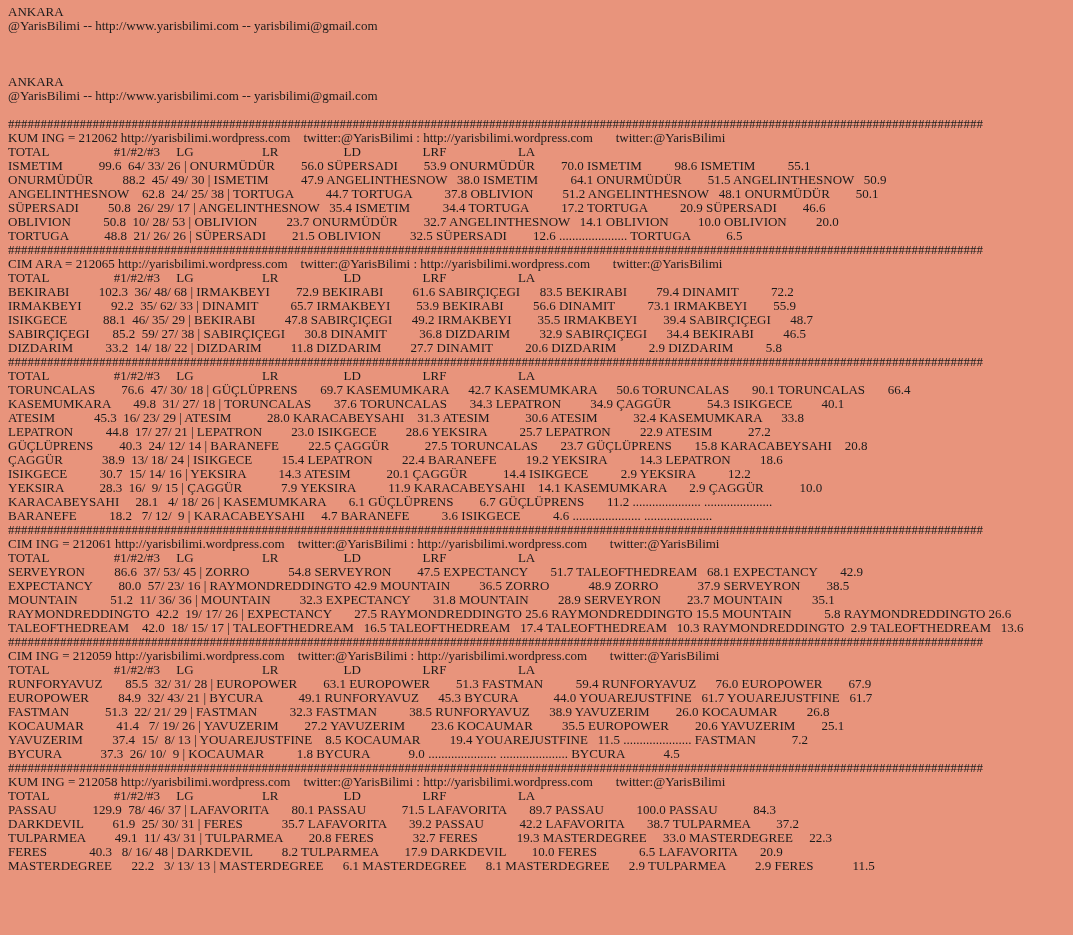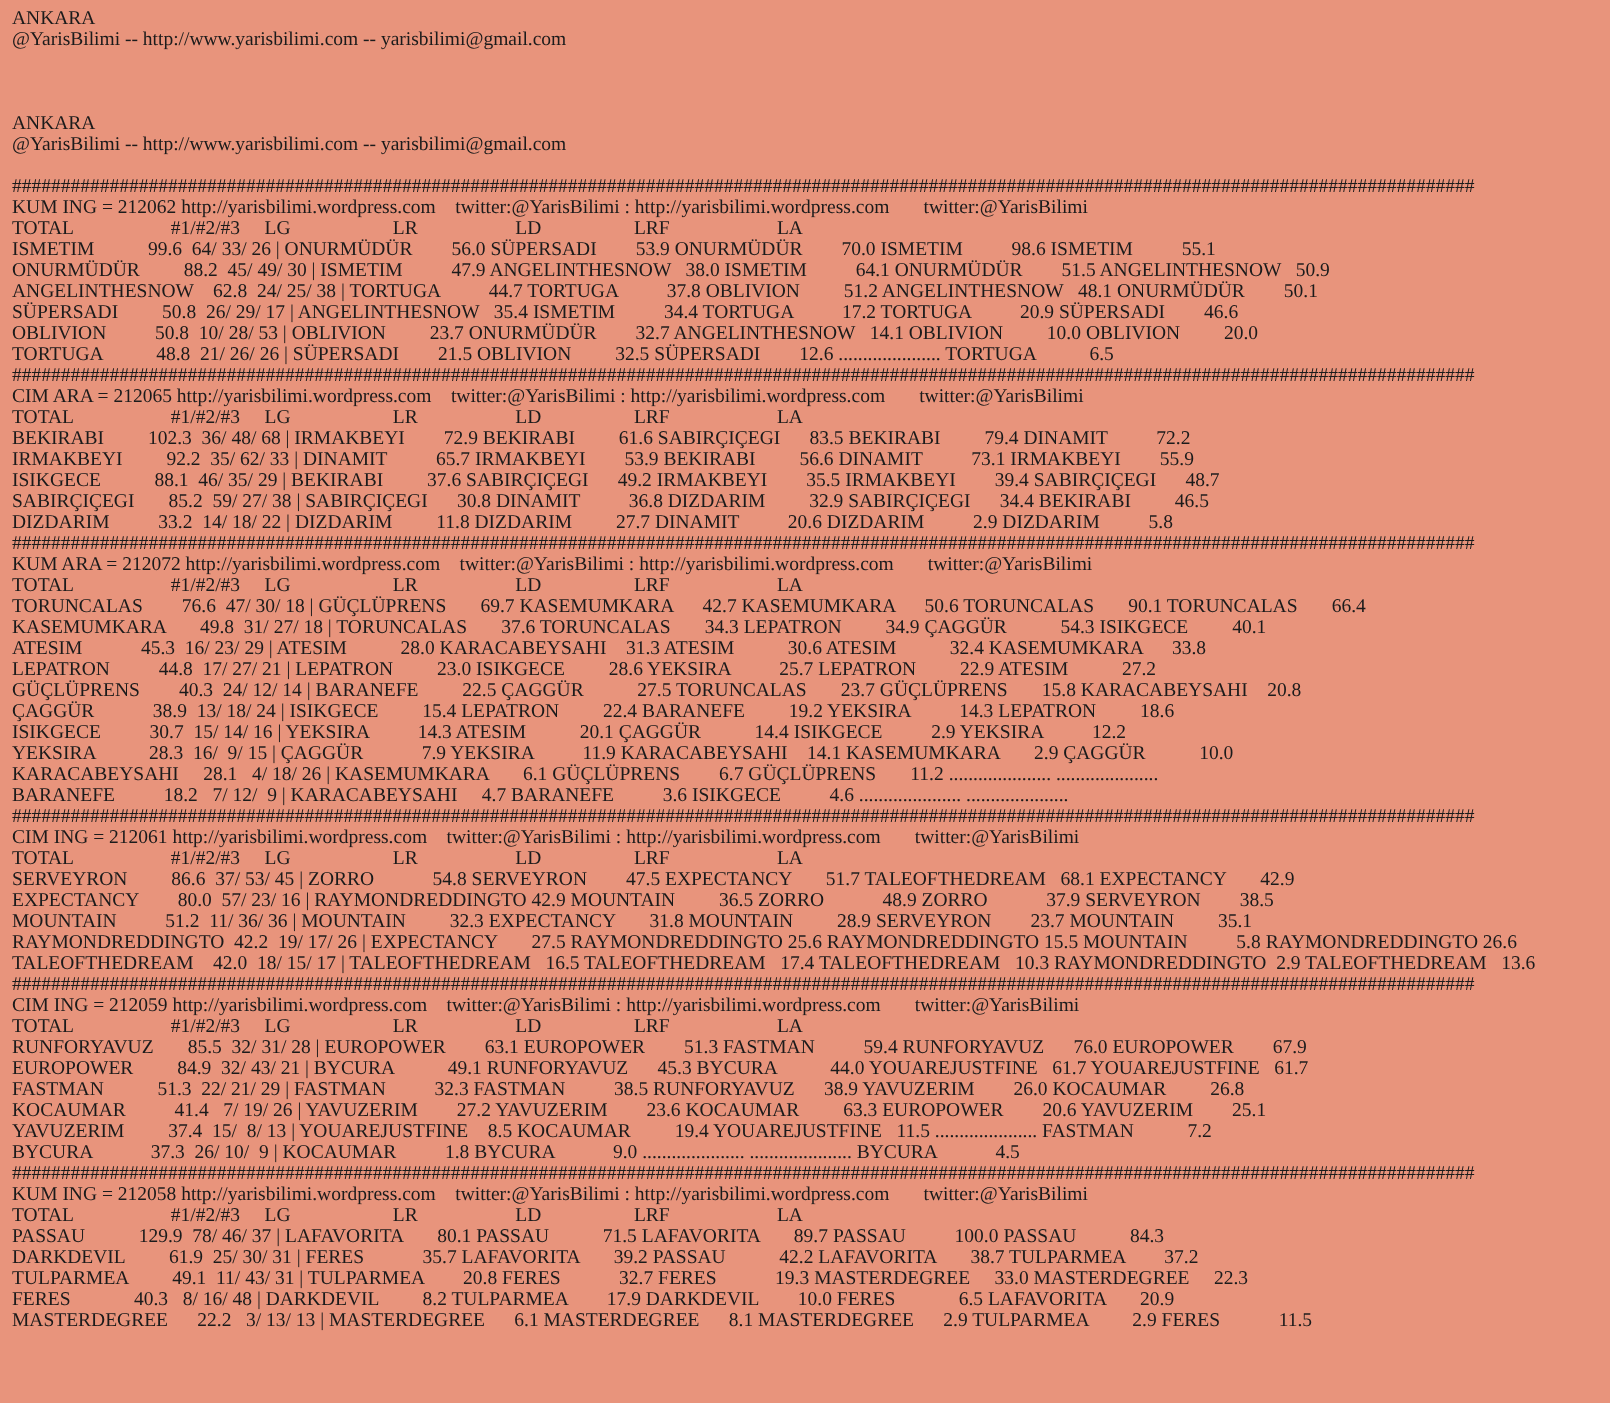--- a/index.html
+++ b/index.html
@@ -44,25 +44,24 @@
       <div class="ln"><span>ONURMÜDÜR        </span><span> 88.2</span><span>  45/ 49/ 30</span><span> | </span><span>ISMETIM          47.9 </span><span>ANGELINTHESNOW   38.0 </span><span>ISMETIM          64.1 </span><span>ONURMÜDÜR        51.5 </span><span>ANGELINTHESNOW   50.9</span></div>
       <div class="ln"><span>ANGELINTHESNOW   </span><span> 62.8</span><span>  24/ 25/ 38</span><span> | </span><span>TORTUGA          44.7 </span><span>TORTUGA          37.8 </span><span>OBLIVION         51.2 </span><span>ANGELINTHESNOW   48.1 </span><span>ONURMÜDÜR        50.1</span></div>
       <div class="ln"><span>SÜPERSADI        </span><span> 50.8</span><span>  26/ 29/ 17</span><span> | </span><span>ANGELINTHESNOW   35.4 </span><span>ISMETIM          34.4 </span><span>TORTUGA          17.2 </span><span>TORTUGA          20.9 </span><span>SÜPERSADI        46.6</span></div>
       <div class="ln"><span>OBLIVION         </span><span> 50.8</span><span>  10/ 28/ 53</span><span> | </span><span>OBLIVION         23.7 </span><span>ONURMÜDÜR        32.7 </span><span>ANGELINTHESNOW   14.1 </span><span>OBLIVION         10.0 </span><span>OBLIVION         20.0</span></div>
       <div class="ln"><span>TORTUGA          </span><span> 48.8</span><span>  21/ 26/ 26</span><span> | </span><span>SÜPERSADI        21.5 </span><span>OBLIVION         32.5 </span><span>SÜPERSADI        12.6 </span><span>..................... </span><span>TORTUGA           6.5</span></div>
       <div class="ln">######################################################################################################################################################</div>
       <div class="ln">CIM ARA = 212065 http://yarisbilimi.wordpress.com    twitter:@YarisBilimi : http://yarisbilimi.wordpress.com       twitter:@YarisBilimi</div>
       <div class="ln">TOTAL                    #1/#2/#3     LG                     LR                    LD                   LRF                      LA</div>
       <div class="ln"><span>BEKIRABI         </span><span>102.3</span><span>  36/ 48/ 68</span><span> | </span><span>IRMAKBEYI        72.9 </span><span>BEKIRABI         61.6 </span><span>SABIRÇIÇEGI      83.5 </span><span>BEKIRABI         79.4 </span><span>DINAMIT          72.2</span></div>
       <div class="ln"><span>IRMAKBEYI        </span><span> 92.2</span><span>  35/ 62/ 33</span><span> | </span><span>DINAMIT          65.7 </span><span>IRMAKBEYI        53.9 </span><span>BEKIRABI         56.6 </span><span>DINAMIT          73.1 </span><span>IRMAKBEYI        55.9</span></div>
-      <div class="ln"><span>ISIKGECE          </span><span> 88.1</span><span>  46/ 35/ 29</span><span> | </span><span>BEKIRABI         37.6 </span><span>SABIRÇIÇEGI      49.2 </span><span>IRMAKBEYI        35.5 </span><span>IRMAKBEYI        39.4 </span><span>SABIRÇIÇEGI      48.7</span></div>
+      <div class="ln"><span>ISIKGECE          </span><span> 88.1</span><span>  46/ 35/ 29</span><span> | </span><span>BEKIRABI         47.8 </span><span>SABIRÇIÇEGI      49.2 </span><span>IRMAKBEYI        35.5 </span><span>IRMAKBEYI        39.4 </span><span>SABIRÇIÇEGI      48.7</span></div>
       <div class="ln"><span>SABIRÇIÇEGI      </span><span> 85.2</span><span>  59/ 27/ 38</span><span> | </span><span>SABIRÇIÇEGI      30.8 </span><span>DINAMIT          36.8 </span><span>DIZDARIM         32.9 </span><span>SABIRÇIÇEGI      34.4 </span><span>BEKIRABI         46.5</span></div>
       <div class="ln"><span>DIZDARIM         </span><span> 33.2</span><span>  14/ 18/ 22</span><span> | </span><span>DIZDARIM         11.8 </span><span>DIZDARIM         27.7 </span><span>DINAMIT          20.6 </span><span>DIZDARIM          2.9 </span><span>DIZDARIM          5.8</span></div>
       <div class="ln">######################################################################################################################################################</div>
-      <div class="ln">KUM ARA = 212072 http://yarisbilimi.wordpress.com    twitter:@YarisBilimi : http://yarisbilimi.wordpress.com       twitter:@YarisBilimi</div>
       <div class="ln">TOTAL                    #1/#2/#3     LG                     LR                    LD                   LRF                      LA</div>
       <div class="ln"><span>TORUNCALAS       </span><span> 76.6</span><span>  47/ 30/ 18</span><span> | </span><span>GÜÇLÜPRENS       69.7 </span><span>KASEMUMKARA      42.7 </span><span>KASEMUMKARA      50.6 </span><span>TORUNCALAS       90.1 </span><span>TORUNCALAS       66.4</span></div>
       <div class="ln"><span>KASEMUMKARA      </span><span> 49.8</span><span>  31/ 27/ 18</span><span> | </span><span>TORUNCALAS       37.6 </span><span>TORUNCALAS       34.3 </span><span>LEPATRON         34.9 </span><span>ÇAGGÜR           54.3 </span><span>ISIKGECE         40.1</span></div>
       <div class="ln"><span>ATESIM           </span><span> 45.3</span><span>  16/ 23/ 29</span><span> | </span><span>ATESIM           28.0 </span><span>KARACABEYSAHI    31.3 </span><span>ATESIM           30.6 </span><span>ATESIM           32.4 </span><span>KASEMUMKARA      33.8</span></div>
       <div class="ln"><span>LEPATRON         </span><span> 44.8</span><span>  17/ 27/ 21</span><span> | </span><span>LEPATRON         23.0 </span><span>ISIKGECE         28.6 </span><span>YEKSIRA          25.7 </span><span>LEPATRON         22.9 </span><span>ATESIM           27.2</span></div>
       <div class="ln"><span>GÜÇLÜPRENS       </span><span> 40.3</span><span>  24/ 12/ 14</span><span> | </span><span>BARANEFE         22.5 </span><span>ÇAGGÜR           27.5 </span><span>TORUNCALAS       23.7 </span><span>GÜÇLÜPRENS       15.8 </span><span>KARACABEYSAHI    20.8</span></div>
       <div class="ln"><span>ÇAGGÜR           </span><span> 38.9</span><span>  13/ 18/ 24</span><span> | </span><span>ISIKGECE         15.4 </span><span>LEPATRON         22.4 </span><span>BARANEFE         19.2 </span><span>YEKSIRA          14.3 </span><span>LEPATRON         18.6</span></div>
       <div class="ln"><span>ISIKGECE         </span><span> 30.7</span><span>  15/ 14/ 16</span><span> | </span><span>YEKSIRA          14.3 </span><span>ATESIM           20.1 </span><span>ÇAGGÜR           14.4 </span><span>ISIKGECE          2.9 </span><span>YEKSIRA          12.2</span></div>
       <div class="ln"><span>YEKSIRA          </span><span> 28.3</span><span>  16/  9/ 15</span><span> | </span><span>ÇAGGÜR            7.9 </span><span>YEKSIRA          11.9 </span><span>KARACABEYSAHI    14.1 </span><span>KASEMUMKARA       2.9 </span><span>ÇAGGÜR           10.0</span></div>
       <div class="ln"><span>KARACABEYSAHI    </span><span> 28.1</span><span>   4/ 18/ 26</span><span> | </span><span>KASEMUMKARA       6.1 </span><span>GÜÇLÜPRENS        6.7 </span><span>GÜÇLÜPRENS       11.2 </span><span>..................... </span><span>.....................</span></div>
@@ -74,21 +73,21 @@
       <div class="ln"><span>EXPECTANCY       </span><span> 80.0</span><span>  57/ 23/ 16</span><span> | </span><span>RAYMONDREDDINGTO 42.9 </span><span>MOUNTAIN         36.5 </span><span>ZORRO            48.9 </span><span>ZORRO            37.9 </span><span>SERVEYRON        38.5</span></div>
       <div class="ln"><span>MOUNTAIN         </span><span> 51.2</span><span>  11/ 36/ 36</span><span> | </span><span>MOUNTAIN         32.3 </span><span>EXPECTANCY       31.8 </span><span>MOUNTAIN         28.9 </span><span>SERVEYRON        23.7 </span><span>MOUNTAIN         35.1</span></div>
       <div class="ln"><span>RAYMONDREDDINGTO </span><span> 42.2</span><span>  19/ 17/ 26</span><span> | </span><span>EXPECTANCY       27.5 </span><span>RAYMONDREDDINGTO 25.6 </span><span>RAYMONDREDDINGTO 15.5 </span><span>MOUNTAIN          5.8 </span><span>RAYMONDREDDINGTO 26.6</span></div>
       <div class="ln"><span>TALEOFTHEDREAM   </span><span> 42.0</span><span>  18/ 15/ 17</span><span> | </span><span>TALEOFTHEDREAM   16.5 </span><span>TALEOFTHEDREAM   17.4 </span><span>TALEOFTHEDREAM   10.3 </span><span>RAYMONDREDDINGTO  2.9 </span><span>TALEOFTHEDREAM   13.6</span></div>
       <div class="ln">######################################################################################################################################################</div>
       <div class="ln">CIM ING = 212059 http://yarisbilimi.wordpress.com    twitter:@YarisBilimi : http://yarisbilimi.wordpress.com       twitter:@YarisBilimi</div>
       <div class="ln">TOTAL                    #1/#2/#3     LG                     LR                    LD                   LRF                      LA</div>
       <div class="ln"><span>RUNFORYAVUZ      </span><span> 85.5</span><span>  32/ 31/ 28</span><span> | </span><span>EUROPOWER        63.1 </span><span>EUROPOWER        51.3 </span><span>FASTMAN          59.4 </span><span>RUNFORYAVUZ      76.0 </span><span>EUROPOWER        67.9</span></div>
       <div class="ln"><span>EUROPOWER        </span><span> 84.9</span><span>  32/ 43/ 21</span><span> | </span><span>BYCURA           49.1 </span><span>RUNFORYAVUZ      45.3 </span><span>BYCURA           44.0 </span><span>YOUAREJUSTFINE   61.7 </span><span>YOUAREJUSTFINE   61.7</span></div>
       <div class="ln"><span>FASTMAN          </span><span> 51.3</span><span>  22/ 21/ 29</span><span> | </span><span>FASTMAN          32.3 </span><span>FASTMAN          38.5 </span><span>RUNFORYAVUZ      38.9 </span><span>YAVUZERIM        26.0 </span><span>KOCAUMAR         26.8</span></div>
-      <div class="ln"><span>KOCAUMAR         </span><span> 41.4</span><span>   7/ 19/ 26</span><span> | </span><span>YAVUZERIM        27.2 </span><span>YAVUZERIM        23.6 </span><span>KOCAUMAR         63.3 </span><span>EUROPOWER        20.6 </span><span>YAVUZERIM        25.1</span></div>
+      <div class="ln"><span>KOCAUMAR         </span><span> 41.4</span><span>   7/ 19/ 26</span><span> | </span><span>YAVUZERIM        27.2 </span><span>YAVUZERIM        23.6 </span><span>KOCAUMAR         35.5 </span><span>EUROPOWER        20.6 </span><span>YAVUZERIM        25.1</span></div>
       <div class="ln"><span>YAVUZERIM        </span><span> 37.4</span><span>  15/  8/ 13</span><span> | </span><span>YOUAREJUSTFINE    8.5 </span><span>KOCAUMAR         19.4 </span><span>YOUAREJUSTFINE   11.5 </span><span>..................... </span><span>FASTMAN           7.2</span></div>
       <div class="ln"><span>BYCURA           </span><span> 37.3</span><span>  26/ 10/  9</span><span> | </span><span>KOCAUMAR          1.8 </span><span>BYCURA            9.0 </span><span>..................... </span><span>..................... </span><span>BYCURA            4.5</span></div>
       <div class="ln">######################################################################################################################################################</div>
       <div class="ln">KUM ING = 212058 http://yarisbilimi.wordpress.com    twitter:@YarisBilimi : http://yarisbilimi.wordpress.com       twitter:@YarisBilimi</div>
       <div class="ln">TOTAL                    #1/#2/#3     LG                     LR                    LD                   LRF                      LA</div>
       <div class="ln"><span>PASSAU           </span><span>129.9</span><span>  78/ 46/ 37</span><span> | </span><span>LAFAVORITA       80.1 </span><span>PASSAU           71.5 </span><span>LAFAVORITA       89.7 </span><span>PASSAU          100.0 </span><span>PASSAU           84.3</span></div>
       <div class="ln"><span>DARKDEVIL        </span><span> 61.9</span><span>  25/ 30/ 31</span><span> | </span><span>FERES            35.7 </span><span>LAFAVORITA       39.2 </span><span>PASSAU           42.2 </span><span>LAFAVORITA       38.7 </span><span>TULPARMEA        37.2</span></div>
       <div class="ln"><span>TULPARMEA        </span><span> 49.1</span><span>  11/ 43/ 31</span><span> | </span><span>TULPARMEA        20.8 </span><span>FERES            32.7 </span><span>FERES            19.3 </span><span>MASTERDEGREE     33.0 </span><span>MASTERDEGREE     22.3</span></div>
       <div class="ln"><span>FERES            </span><span> 40.3</span><span>   8/ 16/ 48</span><span> | </span><span>DARKDEVIL         8.2 </span><span>TULPARMEA        17.9 </span><span>DARKDEVIL        10.0 </span><span>FERES             6.5 </span><span>LAFAVORITA       20.9</span></div>
       <div class="ln"><span>MASTERDEGREE     </span><span> 22.2</span><span>   3/ 13/ 13</span><span> | </span><span>MASTERDEGREE      6.1 </span><span>MASTERDEGREE      8.1 </span><span>MASTERDEGREE      2.9 </span><span>TULPARMEA         2.9 </span><span>FERES            11.5</span></div>

